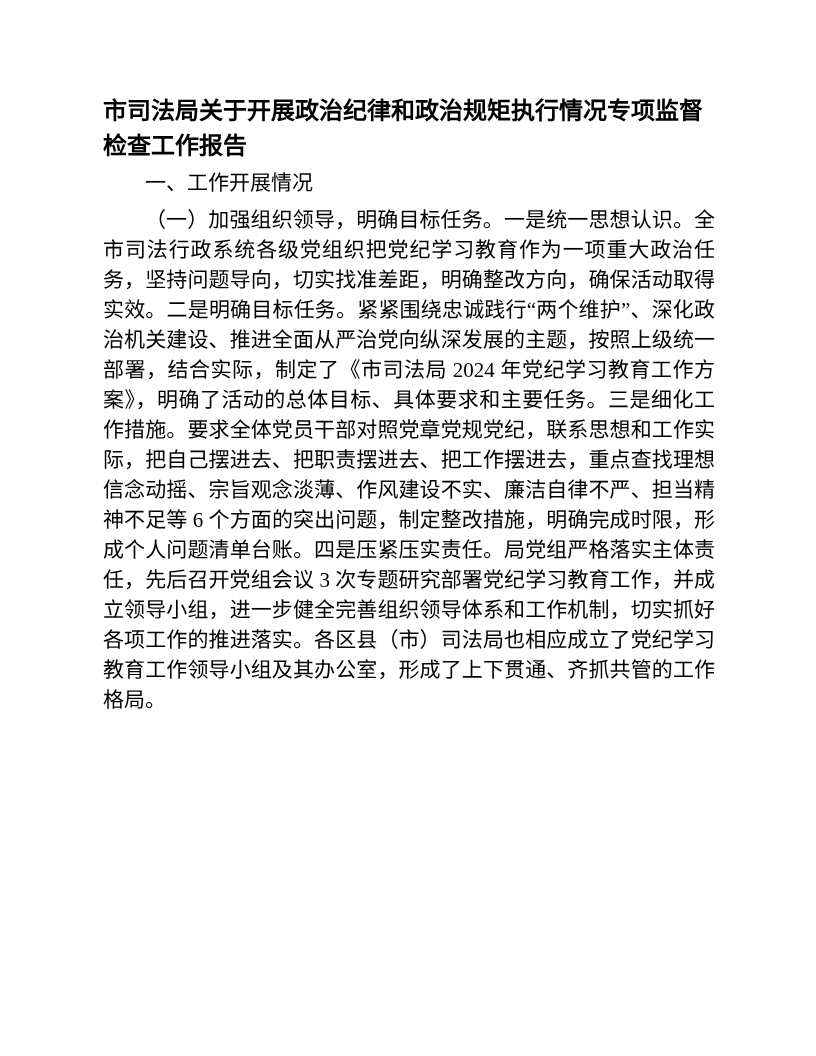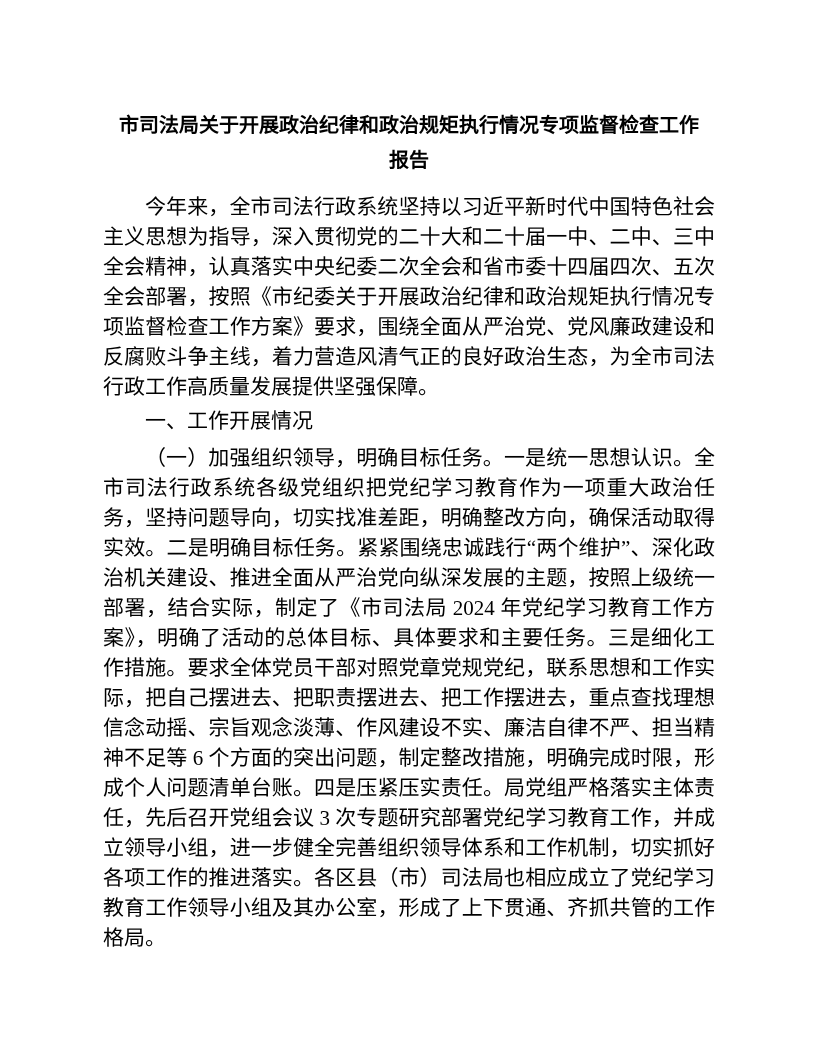--- a/index.html
+++ b/index.html
@@ -13,25 +13,25 @@
     height: 1056px;
     margin: 0 auto;
     background: #ffffff;
     box-sizing: border-box;
     padding: 94px 101px 0 103px;
     font-family: "Liberation Serif", "DejaVu Serif", serif;
     color: #000000;
     overflow: hidden;
   }
   .doc-title {
-    margin: 14px;
-    font-size: 20px;
+    margin: 0;
+    font-size: 24px;
     font-weight: 700;
     line-height: 35px;
-    text-align: center;
+    text-align: left;
     letter-spacing: 0;
   }
   .doc-para {
     margin: 0;
     font-size: 21px;
     font-weight: 400;
     line-height: 30px;
     text-align: justify;
     text-justify: inter-ideograph;
     text-indent: 2em;
@@ -44,18 +44,17 @@
     line-height: 30px;
     text-indent: 2em;
   }
 </style>
 </head>
 <body>
 
 <div class="page">
   <h1 class="doc-title">市司法局关于开展政治纪律和政治规矩执行情况专项监督检查工作报告</h1>
 
-  <p class="doc-para">今年来，全市司法行政系统坚持以习近平新时代中国特色社会主义思想为指导，深入贯彻党的二十大和二十届一中、二中、三中全会精神，认真落实中央纪委二次全会和省市委十四届四次、五次全会部署，按照《市纪委关于开展政治纪律和政治规矩执行情况专项监督检查工作方案》要求，围绕全面从严治党、党风廉政建设和反腐败斗争主线，着力营造风清气正的良好政治生态，为全市司法行政工作高质量发展提供坚强保障。</p>
 
   <h2 class="doc-heading">一、工作开展情况</h2>
 
   <p class="doc-para">（一）加强组织领导，明确目标任务。一是统一思想认识。全市司法行政系统各级党组织把党纪学习教育作为一项重大政治任务，坚持问题导向，切实找准差距，明确整改方向，确保活动取得实效。二是明确目标任务。紧紧围绕忠诚践行“两个维护”、深化政治机关建设、推进全面从严治党向纵深发展的主题，按照上级统一部署，结合实际，制定了《市司法局 2024 年党纪学习教育工作方案》，明确了活动的总体目标、具体要求和主要任务。三是细化工作措施。要求全体党员干部对照党章党规党纪，联系思想和工作实际，把自己摆进去、把职责摆进去、把工作摆进去，重点查找理想信念动摇、宗旨观念淡薄、作风建设不实、廉洁自律不严、担当精神不足等 6 个方面的突出问题，制定整改措施，明确完成时限，形成个人问题清单台账。四是压紧压实责任。局党组严格落实主体责任，先后召开党组会议 3 次专题研究部署党纪学习教育工作，并成立领导小组，进一步健全完善组织领导体系和工作机制，切实抓好各项工作的推进落实。各区县（市）司法局也相应成立了党纪学习教育工作领导小组及其办公室，形成了上下贯通、齐抓共管的工作格局。</p>
 </div>
 
 </body></html>

